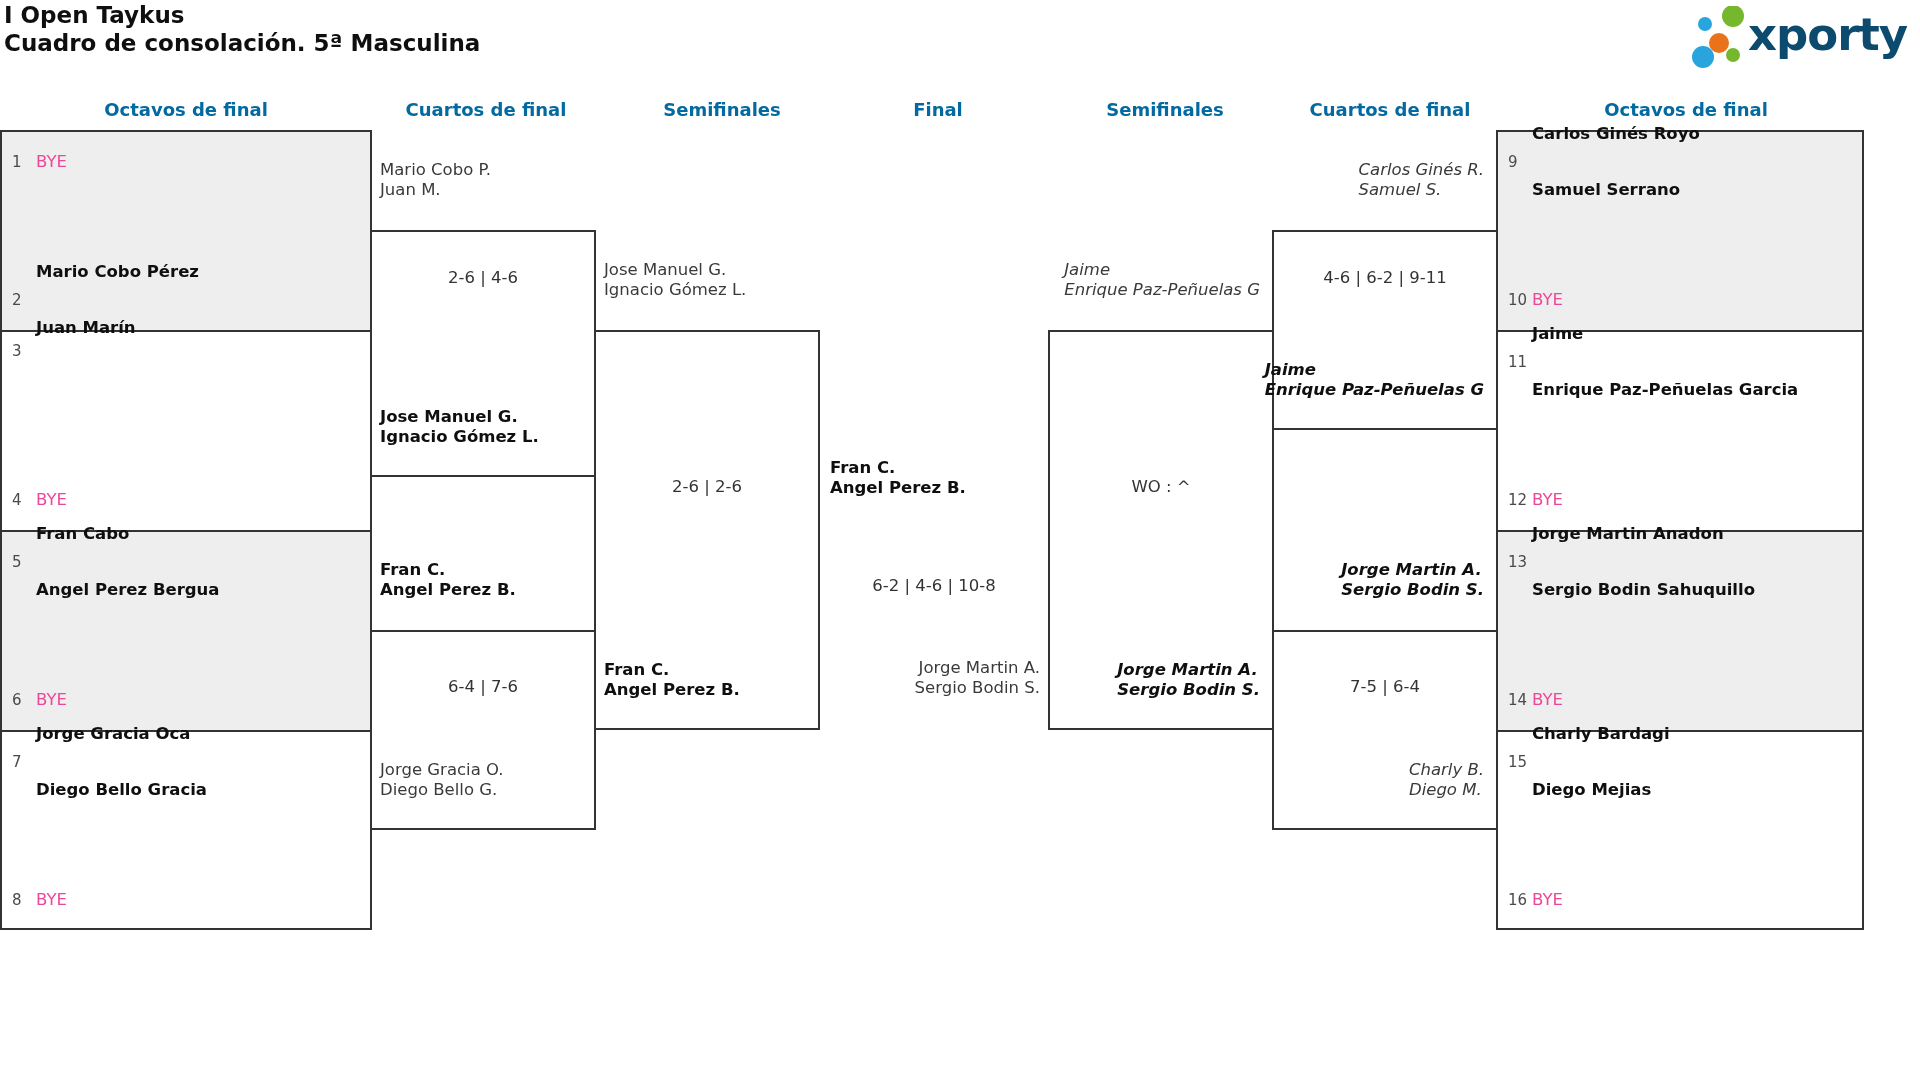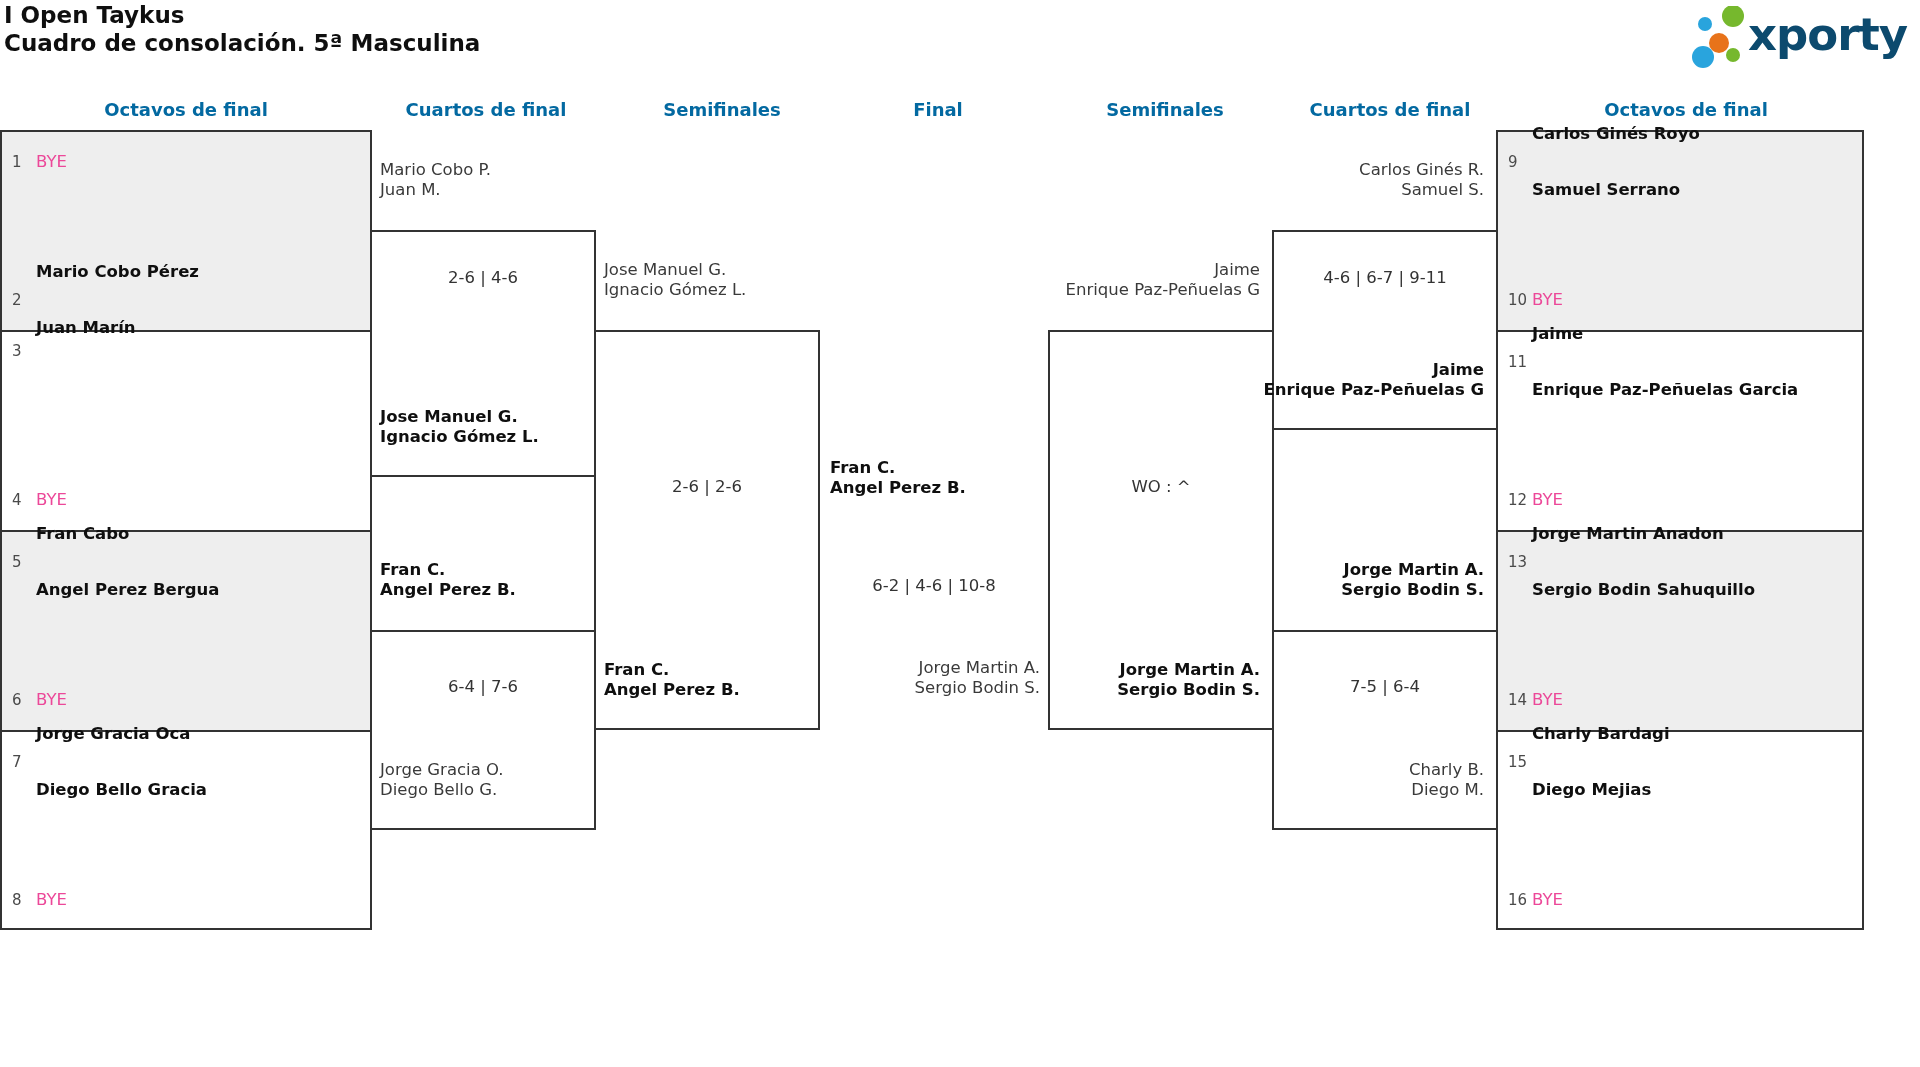--- a/index.html
+++ b/index.html
@@ -28,21 +28,21 @@
          font-size:16.5px;line-height:20px;color:#ec4899;white-space:nowrap;}
   .names.b{font-weight:bold;color:#0f0f0f;gap:36px;}
 
   
   .match{position:absolute;border:2px solid #333;box-sizing:border-box;}
   .mteam{position:absolute;font-size:16.5px;line-height:20px;color:#3a3a3a;white-space:nowrap;}
   .mteam.b{font-weight:bold;color:#0f0f0f;}
   .mteam.t1{top:-72px;}
   .mteam.t2{bottom:28px;}
   .mteam.al{left:8px;}
-  .mteam.ar{right:12px;text-align:right;}
+  .mteam.ar{right:12px;text-align:left;font-style:italic;}
   .mscore{position:absolute;left:0;right:0;text-align:center;font-size:16.5px;color:#333;white-space:nowrap;}
 
   
   .final-area{position:absolute;left:820px;top:330px;width:228px;height:400px;}
   .final-area .mteam{position:absolute;}
 </style>
 </head>
 <body>
 
 <div class="canvas">
@@ -255,21 +255,21 @@
       <div>Jorge Martin A.</div>
       <div>Sergio Bodin S.</div>
     </div>
   </div>
 
   <div class="match" style="left:1272px;top:230px;width:226px;height:200px">
     <div class="mteam t1 ar">
       <div>Carlos Ginés R.</div>
       <div>Samuel S.</div>
     </div>
-    <div class="mscore" style="top:36px">4-6 | 6-7 | 9-11</div>
+    <div class="mscore" style="top:36px">4-6 | 6-2 | 9-11</div>
     <div class="mteam t2 ar b">
       <div>Jaime</div>
       <div>Enrique Paz-Peñuelas G</div>
     </div>
   </div>
 
   <div class="match" style="left:1272px;top:630px;width:226px;height:200px">
     <div class="mteam t1 ar b">
       <div>Jorge Martin A.</div>
       <div>Sergio Bodin S.</div>

